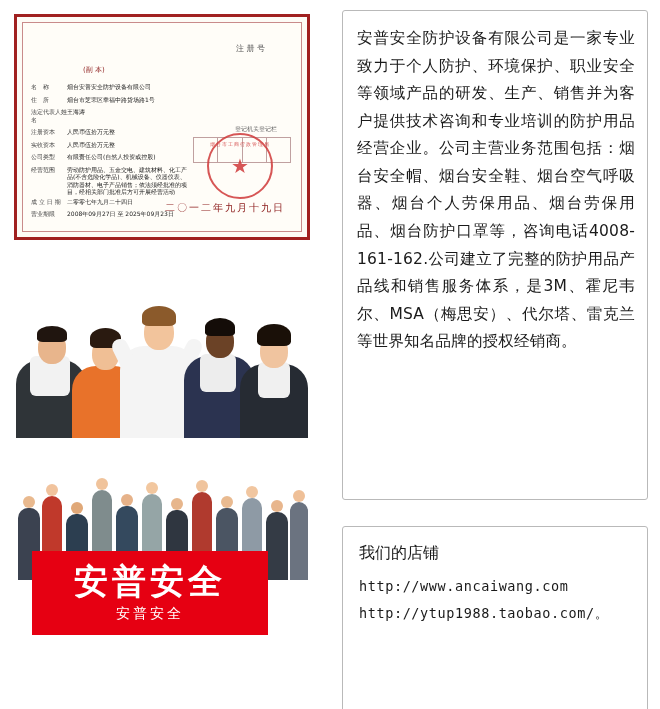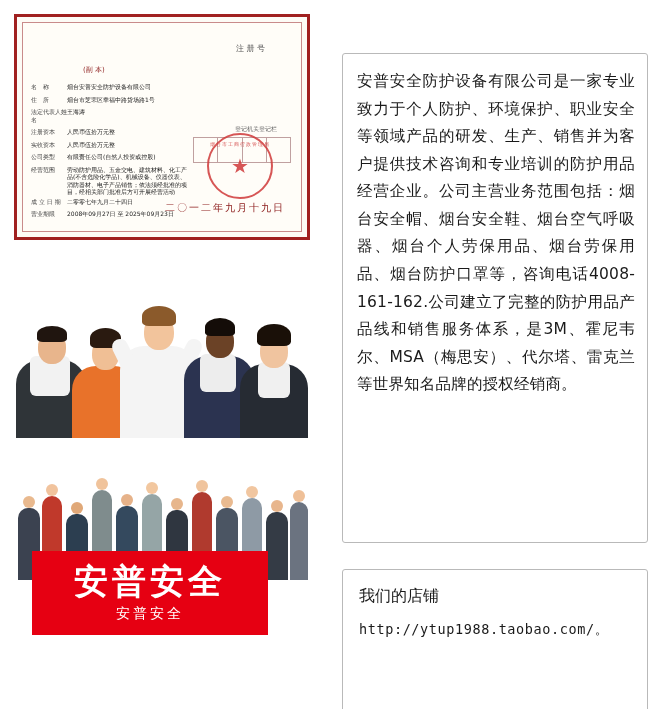--- a/index.html
+++ b/index.html
@@ -252,21 +252,20 @@
     position: absolute;
     left: 342px;
     top: 10px;
     width: 306px;
   }
   .text-card {
     border: 1px solid #b9b9b9;
     border-radius: 3px;
     background: #ffffff;
     box-sizing: border-box;
-    margin-top: 43px;
   }
   .desc-card {
     width: 306px;
     height: 490px;
     padding: 14px 12px 10px 14px;
   }
   .desc-text {
     font-family: "DejaVu Sans", sans-serif;
     font-size: 15.5px;
     line-height: 1.78;
@@ -440,18 +439,19 @@
   </div>
 
   <div class="right-col">
 
     <div class="text-card desc-card">
       <div class="desc-text">安普安全防护设备有限公司是一家专业致力于个人防护、环境保护、职业安全等领域产品的研发、生产、销售并为客户提供技术咨询和专业培训的防护用品经营企业。公司主营业务范围包括：烟台安全帽、烟台安全鞋、烟台空气呼吸器、烟台个人劳保用品、烟台劳保用品、烟台防护口罩等，咨询电话4008-161-162.公司建立了完整的防护用品产品线和销售服务体系，是3M、霍尼韦尔、MSA（梅思安）、代尔塔、雷克兰等世界知名品牌的授权经销商。</div>
     </div>
 
     <div class="text-card shop-card">
       <div class="shop-title">我们的店铺</div>
+      <div class="shop-link">http://www.ancaiwang.com</div>
       <div class="shop-link">http://ytup1988.taobao.com/。</div>
     </div>
 
   </div>
 
 </div>
 
 </body></html>

